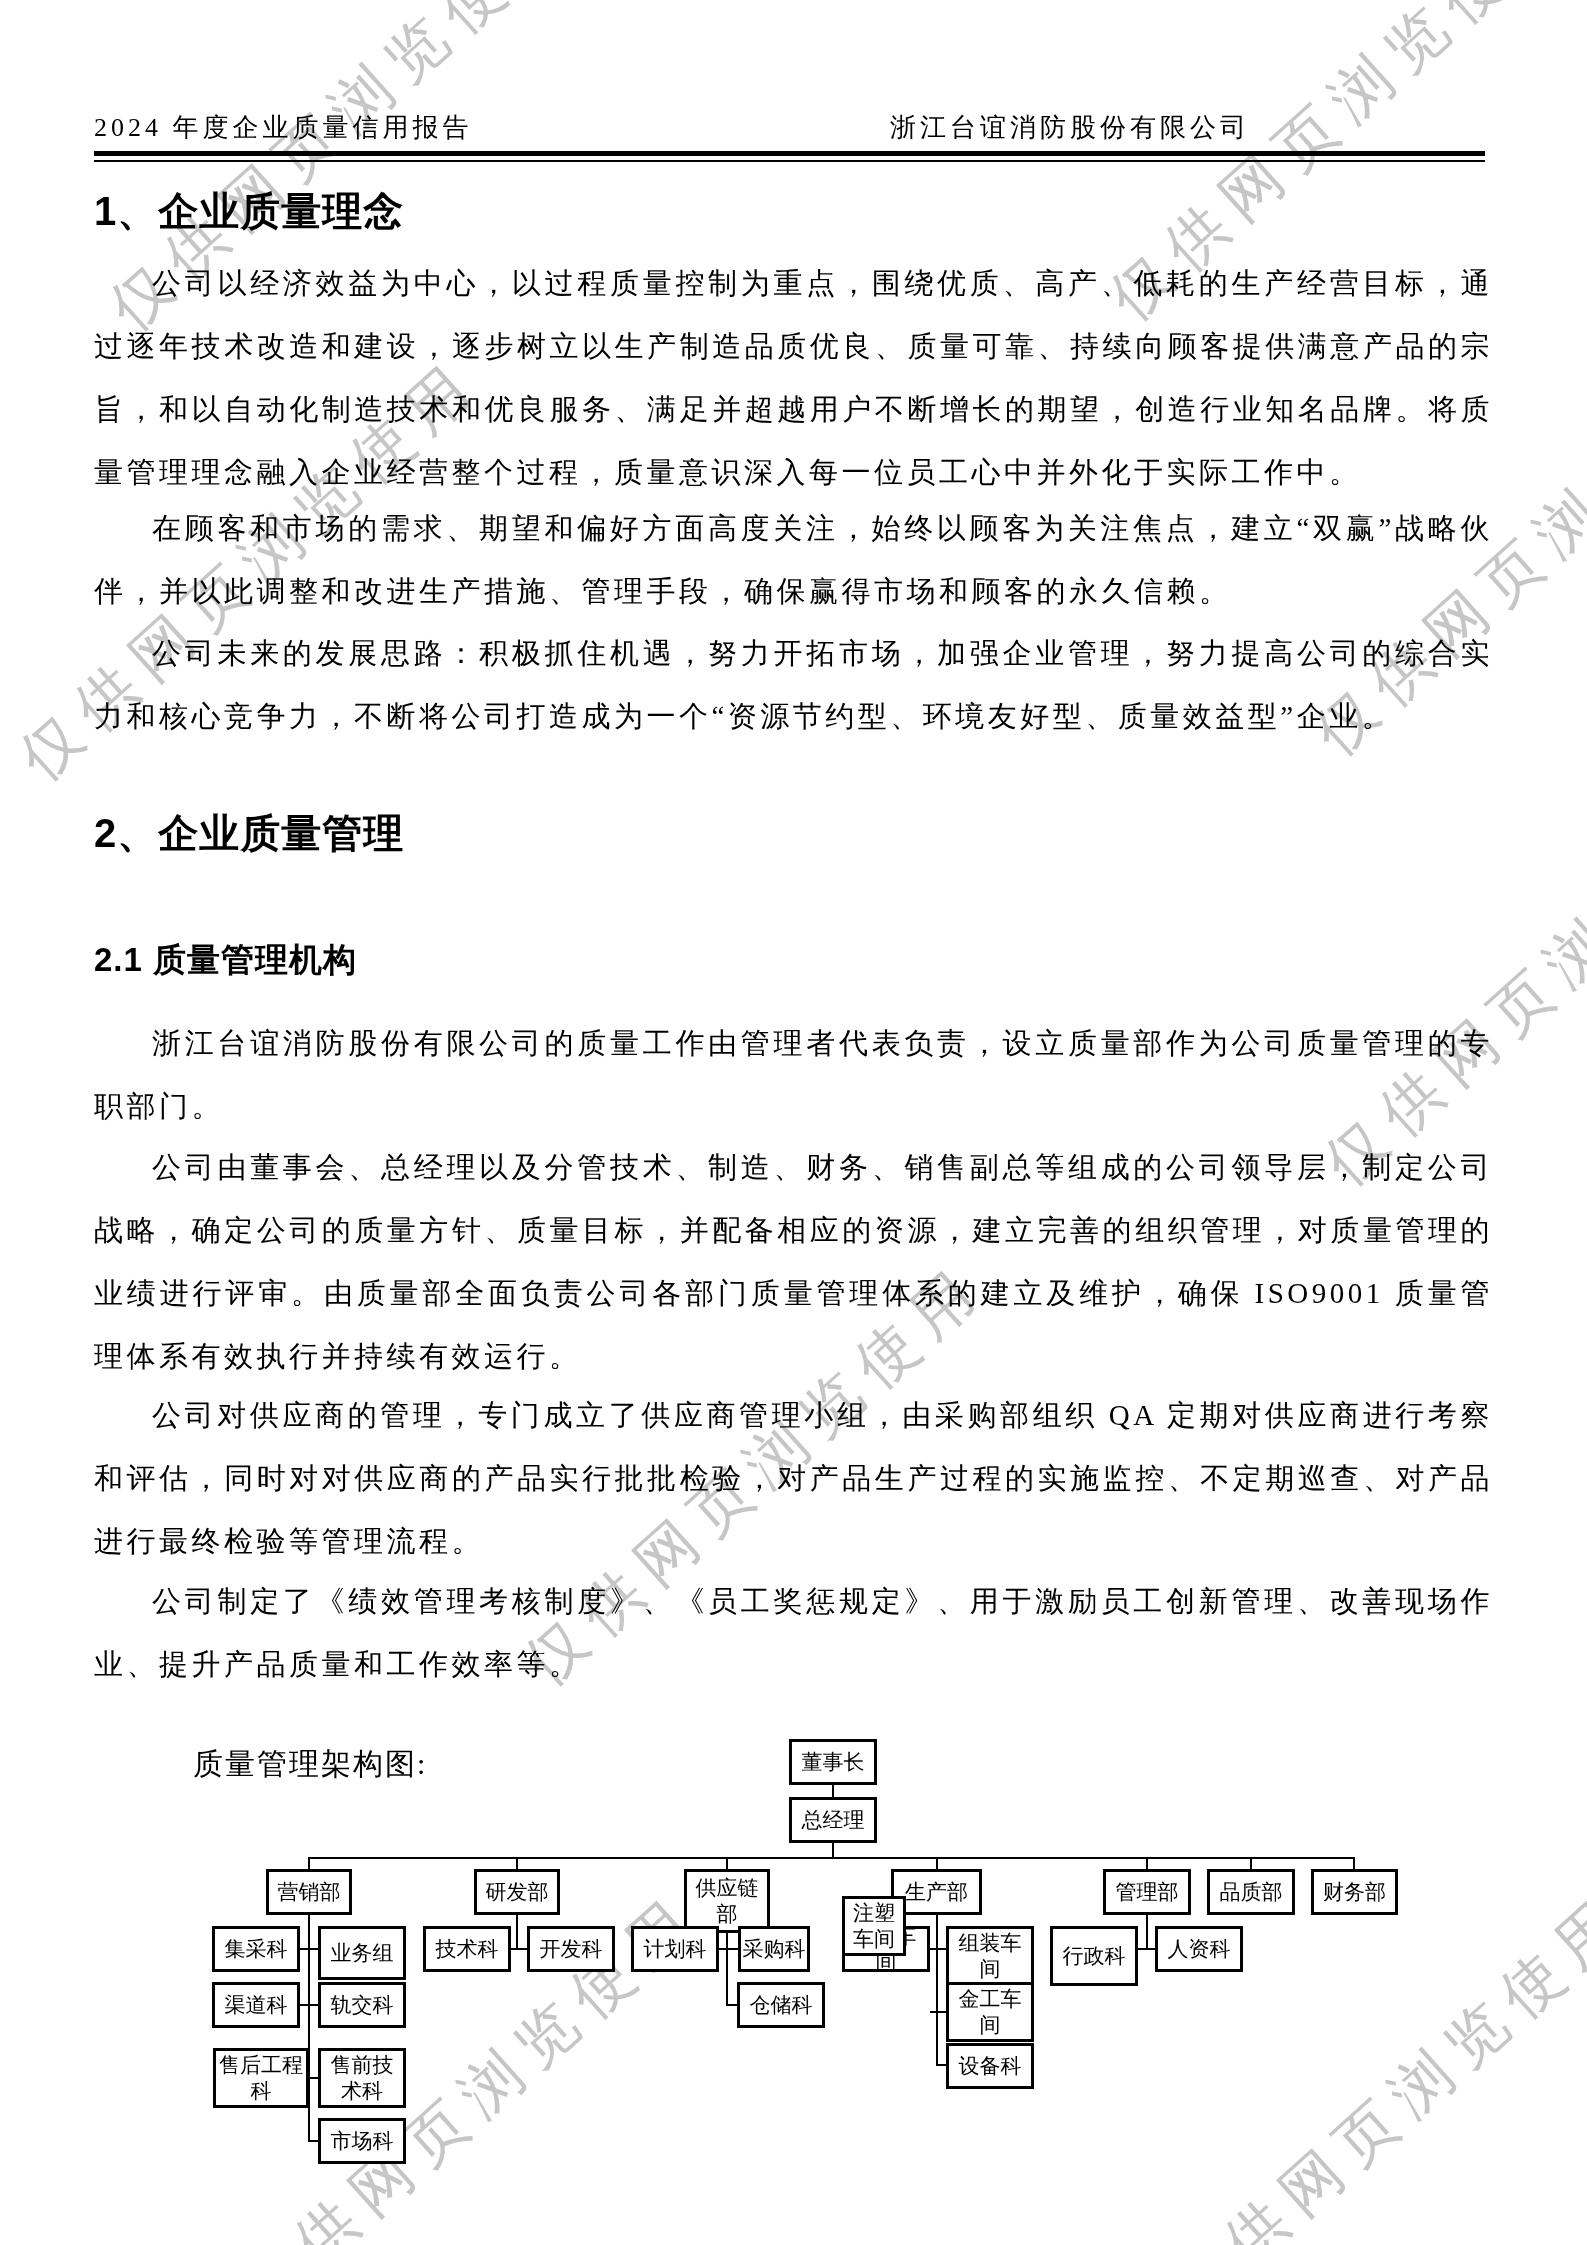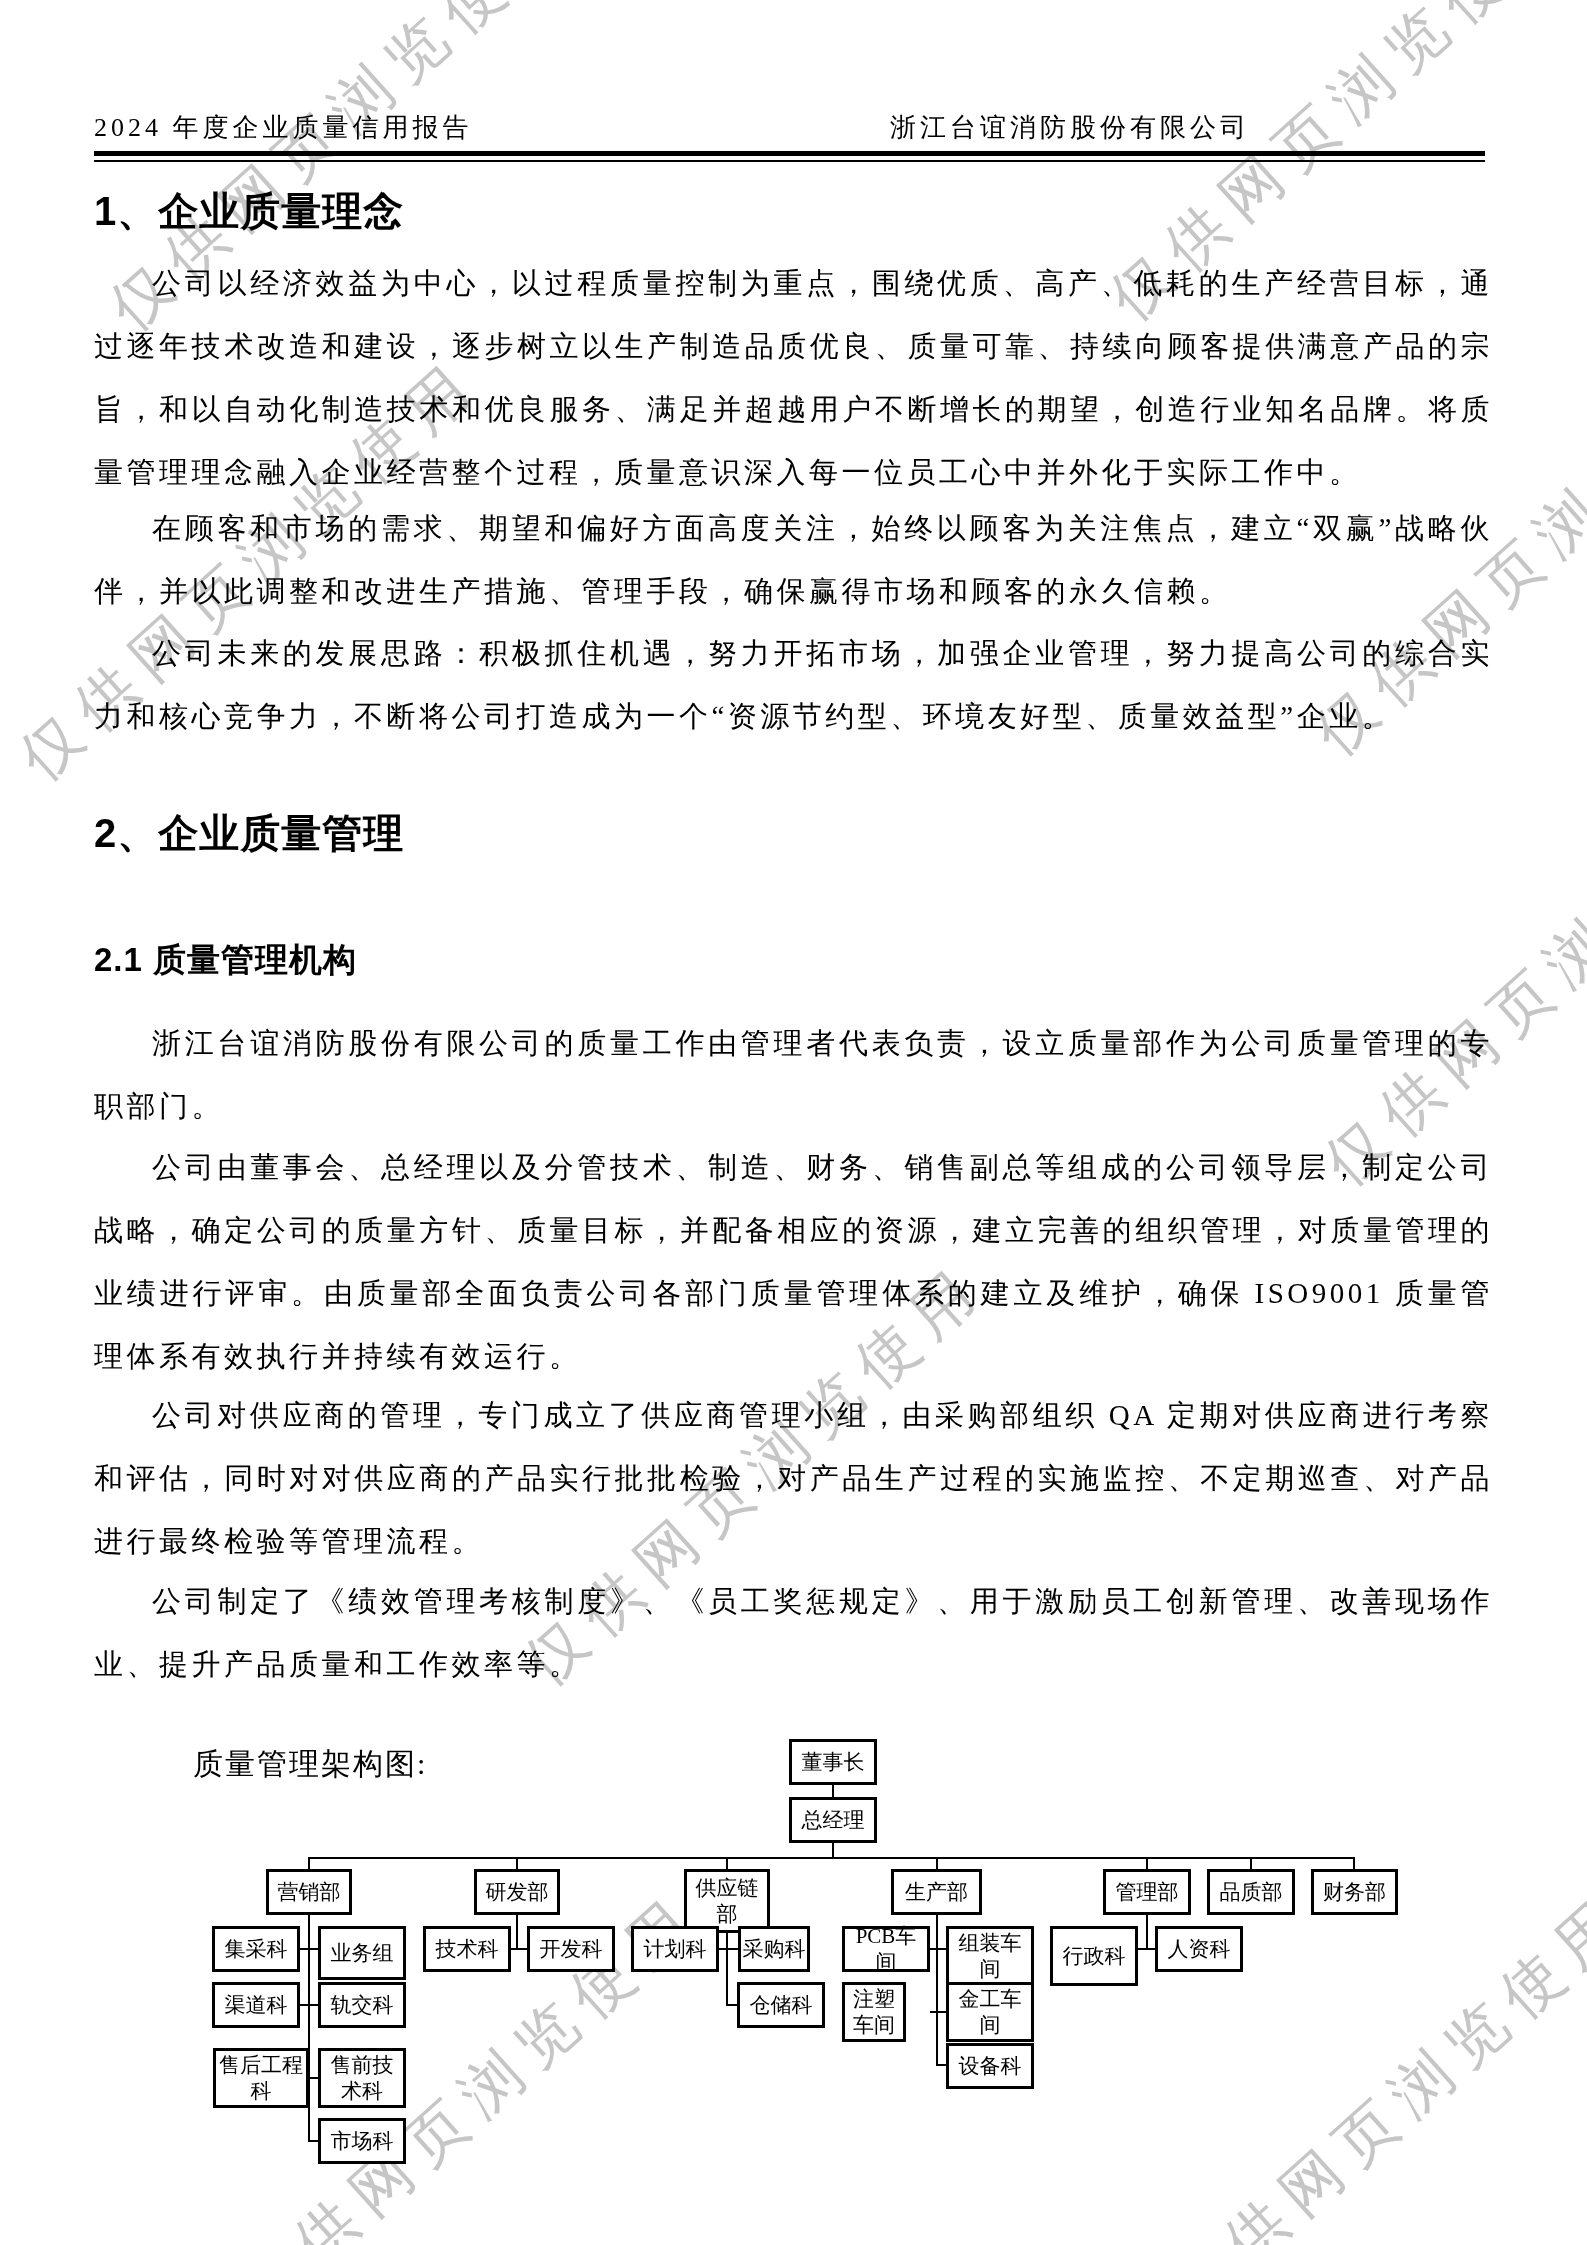--- a/index.html
+++ b/index.html
@@ -120,21 +120,21 @@
   <div class="obox" style="left:631px;top:1926px;width:88px;height:46px">计划科</div>
   <div class="obox" style="left:738px;top:1926px;width:72px;height:46px">采购科</div>
   <div class="obox" style="left:842px;top:1926px;width:88px;height:46px">PCB车间</div>
   <div class="obox" style="left:946px;top:1926px;width:88px;height:60px">组装车间</div>
   <div class="obox" style="left:1050px;top:1926px;width:88px;height:60px">行政科</div>
   <div class="obox" style="left:1155px;top:1926px;width:88px;height:46px">人资科</div>
 
   <div class="obox" style="left:212px;top:1982px;width:88px;height:46px">渠道科</div>
   <div class="obox" style="left:318px;top:1982px;width:88px;height:46px">轨交科</div>
   <div class="obox" style="left:737px;top:1982px;width:88px;height:46px">仓储科</div>
-  <div class="obox" style="left:842px;top:1982px;width:64px;height:60px">注塑车间</div>
+  <div class="obox" style="left:842px;top:1896px;width:64px;height:60px">注塑车间</div>
   <div class="obox" style="left:946px;top:1982px;width:88px;height:60px">金工车间</div>
 
   <div class="obox" style="left:213px;top:2048px;width:96px;height:60px">售后工程科</div>
   <div class="obox" style="left:318px;top:2048px;width:88px;height:60px">售前技术科</div>
   <div class="obox" style="left:946px;top:2043px;width:88px;height:46px">设备科</div>
 
   <div class="obox" style="left:318px;top:2118px;width:88px;height:46px">市场科</div>
 
 </div>
 

